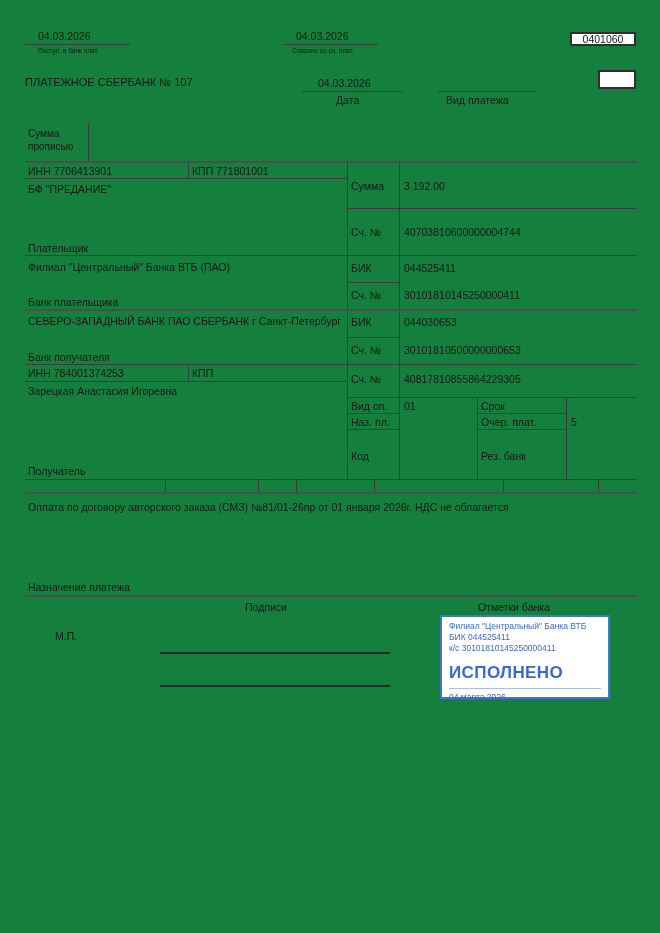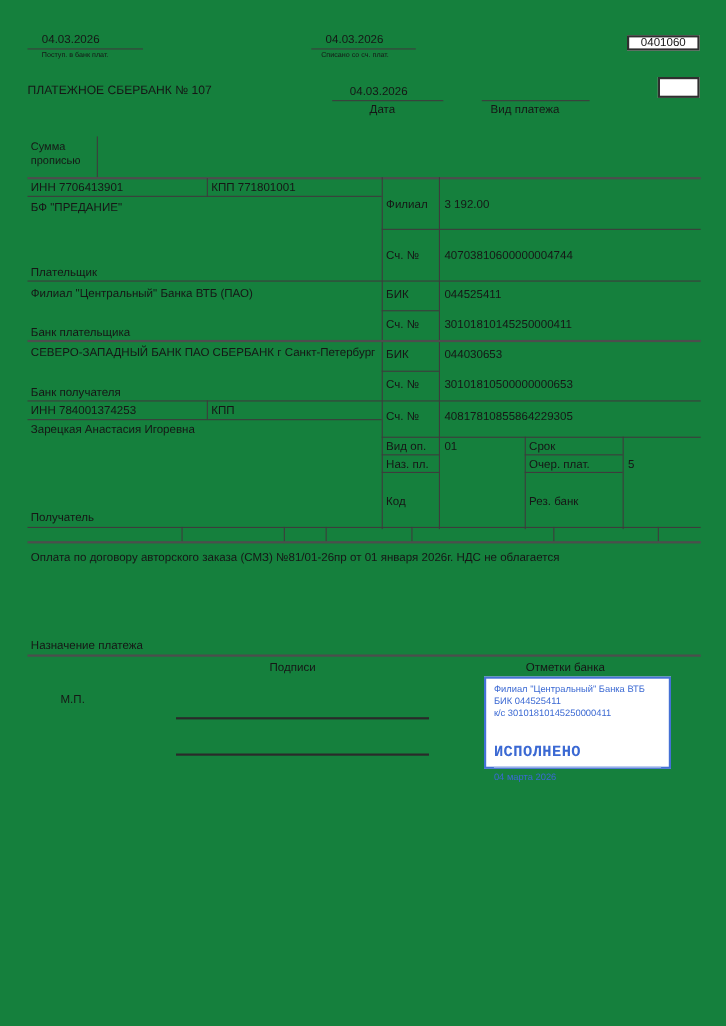--- a/index.html
+++ b/index.html
@@ -12,21 +12,21 @@
   .hl{position:absolute;height:1px;background:#3c3c3c;}
   .hl.thick{height:2px;background:#4d4d4d;}
   .hl.sig{height:2px;background:#2a2a2a;}
   .vl{position:absolute;width:1px;background:#3c3c3c;}
   .box{position:absolute;border:2px solid #2f2f2f;background:#fff;box-sizing:border-box;
        display:flex;align-items:center;justify-content:center;font-size:10.5px;}
   .title-row{position:absolute;font-size:11px;}
   .stamp{position:absolute;left:440px;top:615px;width:170px;height:84px;box-sizing:border-box;
          border:2px solid #4471d5;color:#3b69d3;padding:4px 7px;background:#fff;}
   .s-line{font-size:8.5px;line-height:11px;white-space:nowrap;}
-  .s-status{font-size:14px;font-weight:bold;margin-top:22px;letter-spacing:.4px;white-space:nowrap;font-family:Liberation Mono, monospace;}
+  .s-status{font-size:17px;font-weight:bold;margin-top:9px;letter-spacing:.4px;white-space:nowrap;}
   .s-date{font-size:8.5px;margin-top:5px;padding-top:3px;border-top:1px solid #aabfec;white-space:nowrap;}
 </style>
 </head>
 <body>
 
 <div class="page">
 
   <div class="t" style="left:38px;top:30px;">04.03.2026</div>
   <div class="hl" style="left:25px;top:44px;width:105px;"></div>
   <div class="t tiny" style="left:38px;top:47px;">Поступ. в банк плат.</div>
@@ -58,21 +58,21 @@
   <div class="vl" style="left:399px;top:161px;height:320px;"></div>
 
   <div class="t" style="left:28px;top:165px;">ИНН 7706413901</div>
   <div class="vl" style="left:188px;top:162px;height:17px;"></div>
   <div class="t" style="left:192px;top:165px;">КПП 771801001</div>
   <div class="hl" style="left:25px;top:178px;width:322px;"></div>
 
   <div class="t" style="left:28px;top:183px;">БФ "ПРЕДАНИЕ"</div>
   <div class="t" style="left:28px;top:242px;">Плательщик</div>
 
-  <div class="t" style="left:351px;top:180px;">Филиал</div>
+  <div class="t" style="left:351px;top:180px;">Сумма</div>
   <div class="t" style="left:404px;top:180px;">3 192.00</div>
   <div class="hl" style="left:347px;top:208px;width:290px;"></div>
   <div class="t" style="left:351px;top:226px;">Сч. №</div>
   <div class="t" style="left:404px;top:226px;">40703810600000004744</div>
   <div class="hl" style="left:25px;top:255px;width:612px;"></div>
 
   <div class="t" style="left:28px;top:261px;">Филиал "Центральный" Банка ВТБ (ПАО)</div>
   <div class="t" style="left:28px;top:296px;">Банк плательщика</div>
   <div class="t" style="left:351px;top:262px;">БИК</div>
   <div class="t" style="left:404px;top:262px;">044525411</div>

